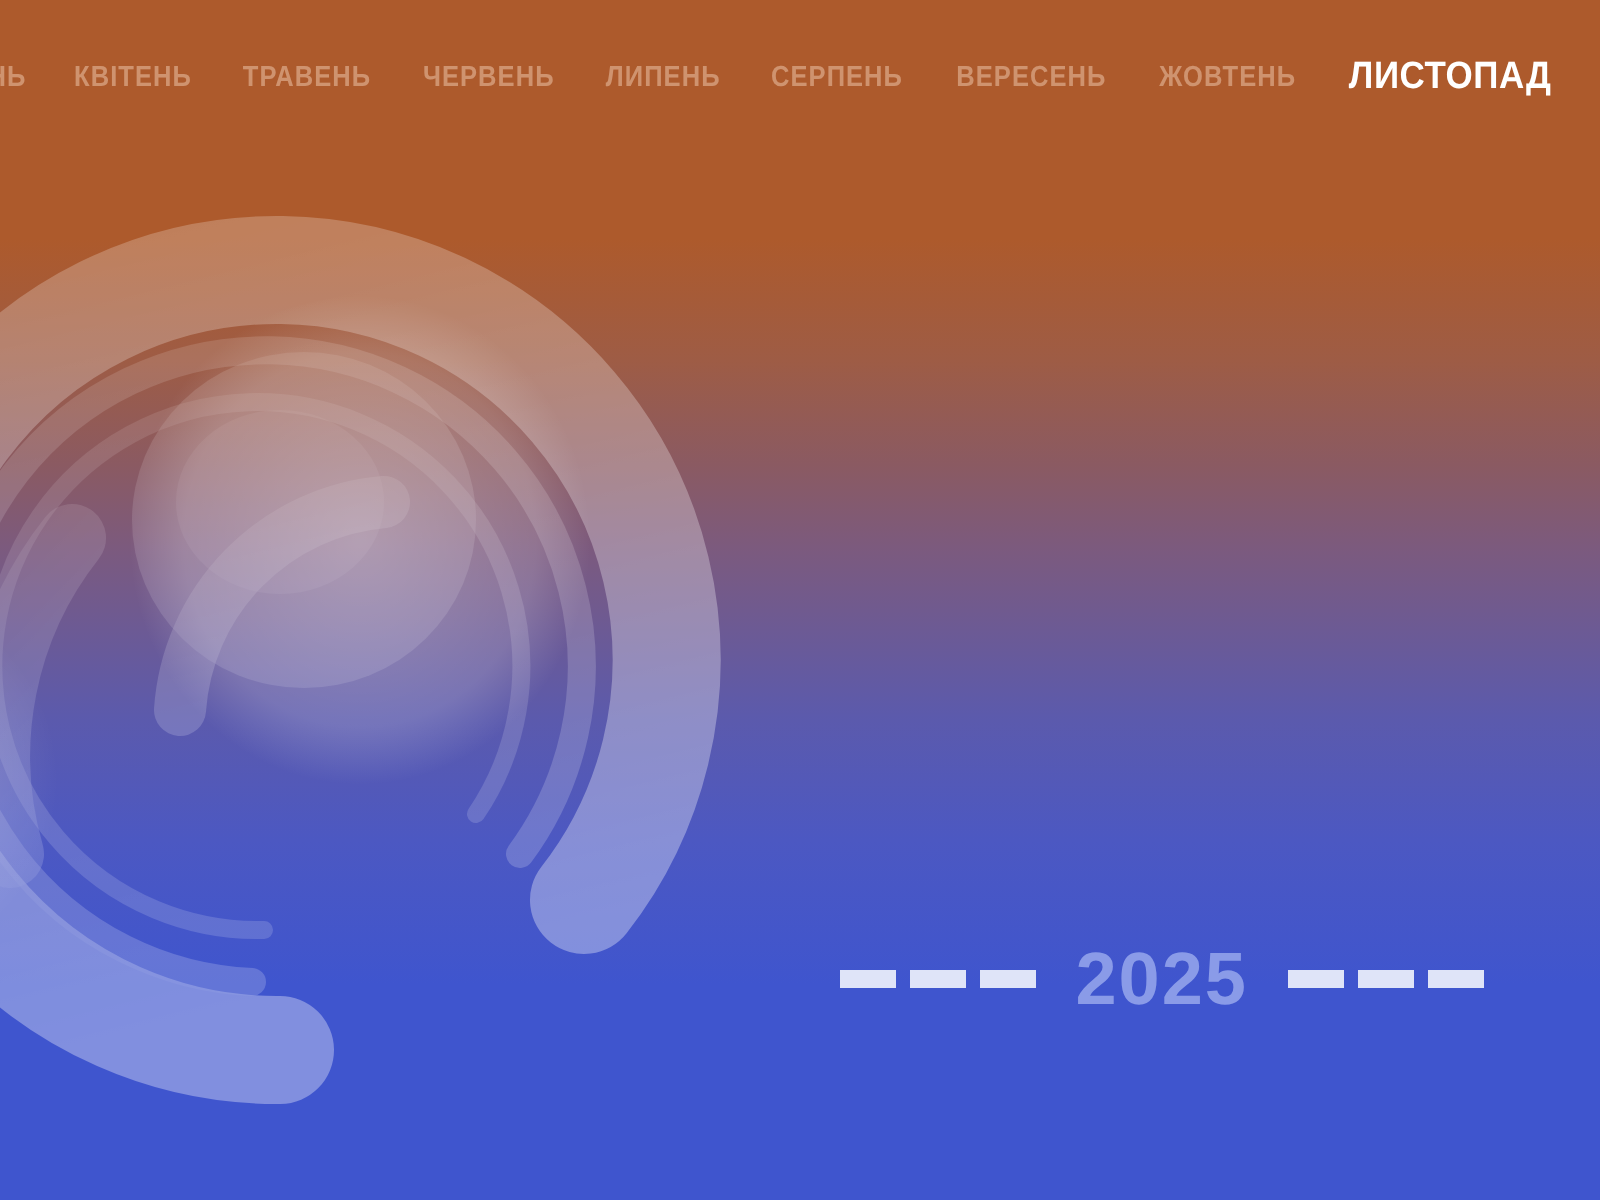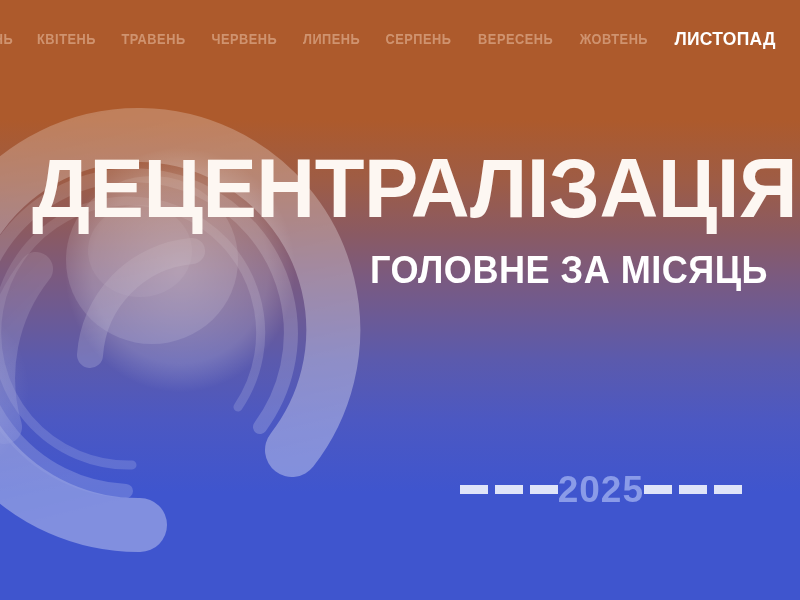--- a/index.html
+++ b/index.html
@@ -125,20 +125,21 @@
     white-space: nowrap;
   }
 
   
   .year-row {
     position: absolute;
     right: 58px;
     bottom: 92px;
     display: flex;
     align-items: center;
+    gap: 20px;
     z-index: 5;
   }
   .dash-group { display: flex; align-items: center; gap: 7px; }
   .dash {
     display: block;
     width: 28px;
     height: 9px;
     background: #dfe4f8;
   }
   .year-text {
@@ -184,24 +185,20 @@
     <span class="month">ТРАВЕНЬ</span>
     <span class="month">ЧЕРВЕНЬ</span>
     <span class="month">ЛИПЕНЬ</span>
     <span class="month">СЕРПЕНЬ</span>
     <span class="month">ВЕРЕСЕНЬ</span>
     <span class="month">ЖОВТЕНЬ</span>
     <span class="month is-active">ЛИСТОПАД</span>
     <span class="month">ГРУД</span>
   </nav>
 
-  <div class="headline-block">
-    <h1 class="headline">ДЕЦЕНТРАЛІЗАЦІЯ</h1>
-    <p class="subhead">ГОЛОВНЕ ЗА МІСЯЦЬ</p>
-  </div>
 
   <div class="year-row">
     <span class="dash-group">
       <i class="dash"></i>
       <i class="dash"></i>
       <i class="dash"></i>
     </span>
     <span class="year-text">2025</span>
     <span class="dash-group">
       <i class="dash"></i>

